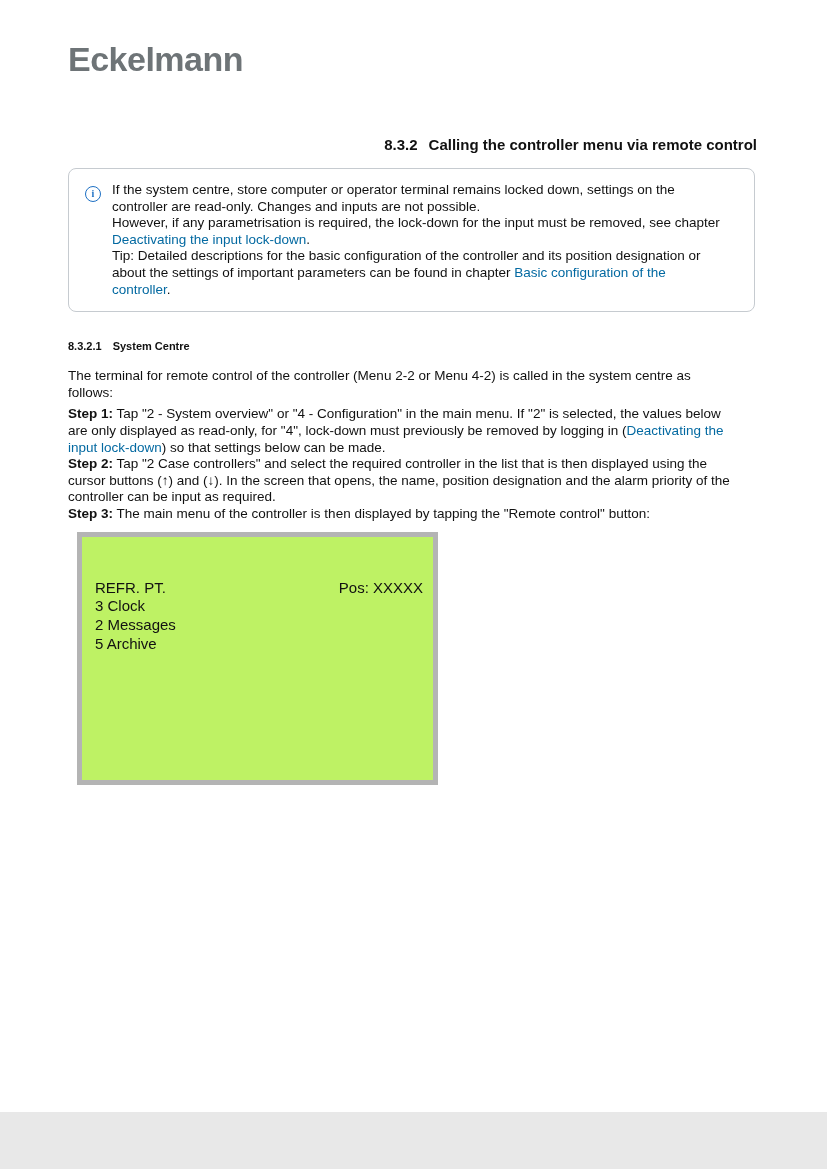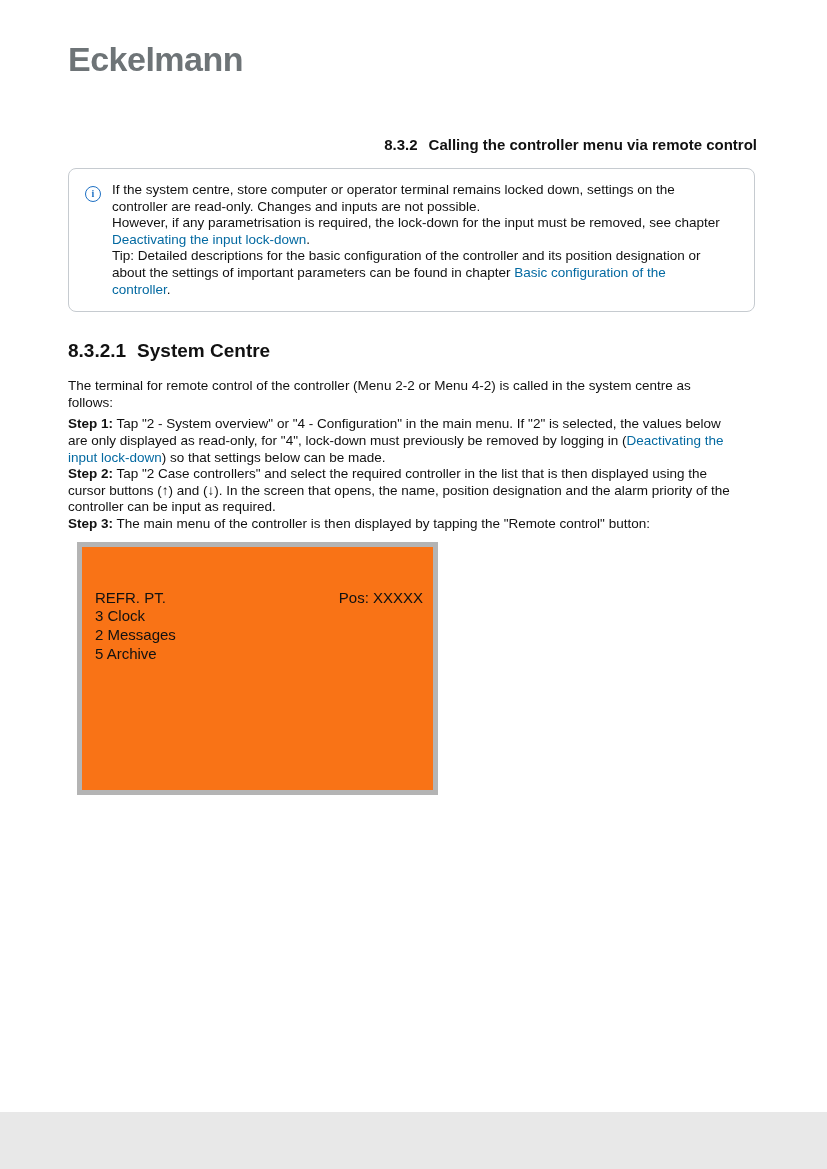--- a/index.html
+++ b/index.html
@@ -41,36 +41,36 @@
     line-height:1;
   }
   .info-text{
     flex:1;
     font-size:13.5px;line-height:16.6px;
     white-space:pre-line;
   }
   a.doclink{color:#0369a1;text-decoration:none;cursor:pointer;}
   h3.subsec{
     margin:28px 0 0 0;
-    font-size:19px;font-weight:700;color:#111;
+    font-size:11px;font-weight:700;color:#111;
   }
   h3.subsec .num{padding-right:11px;}
   .bodytext{
     font-size:13.5px;line-height:16.6px;
     white-space:pre-line;
     margin:16px 0 0 0;
   }
   .steps{margin-top:5px;}
   .steps b{font-weight:700;}
   .terminal{
     margin-top:9px;margin-left:9px;
     width:361px;height:253px;
     box-sizing:border-box;
     border:5px solid #b4b4b4;
-    background:#f97316;
+    background:#bef264;
     padding:42px 10px 0 13px;
     font-size:15px;line-height:18.7px;
   }
   .t-row{display:flex;justify-content:space-between;}
   .arrow{font-size:15px;}
   .arrow-up{color:#8b2323;}
   .arrow-down{color:#111111;}
   .footer{
     position:absolute;left:68px;top:1121px;width:689px;
     display:flex;justify-content:space-between;

